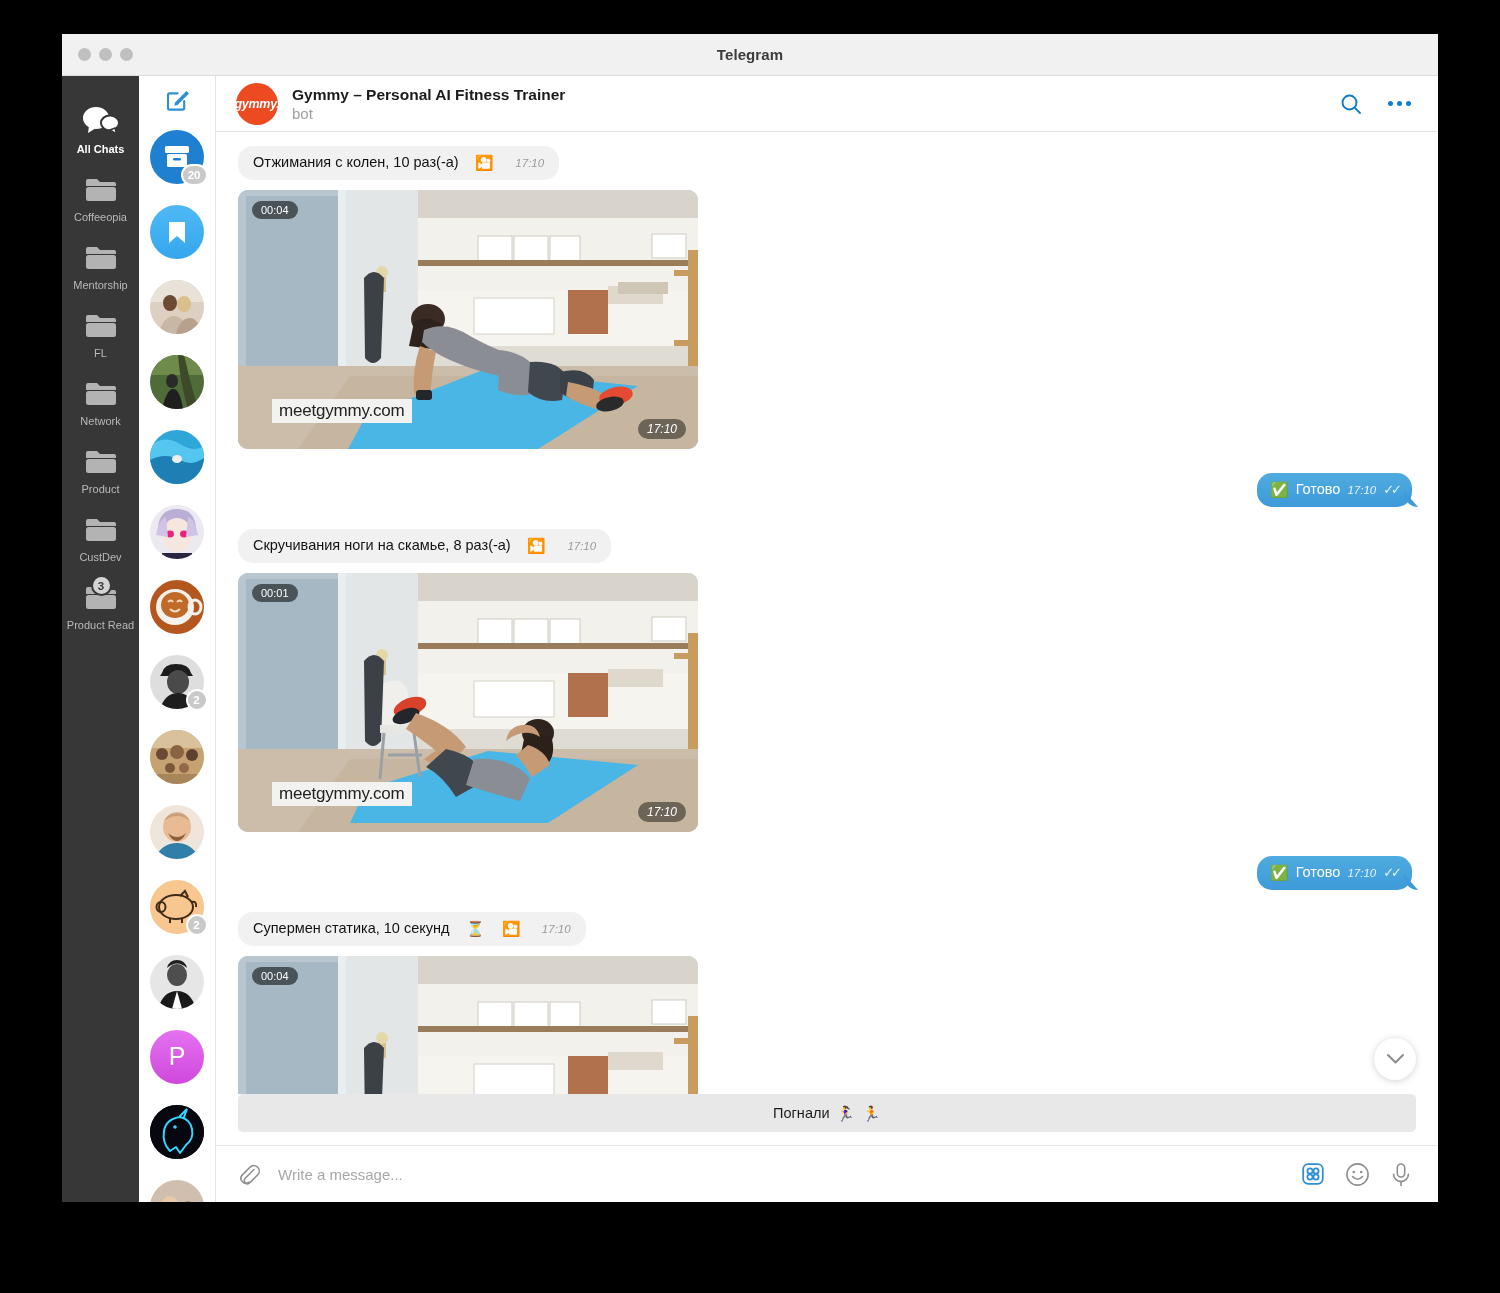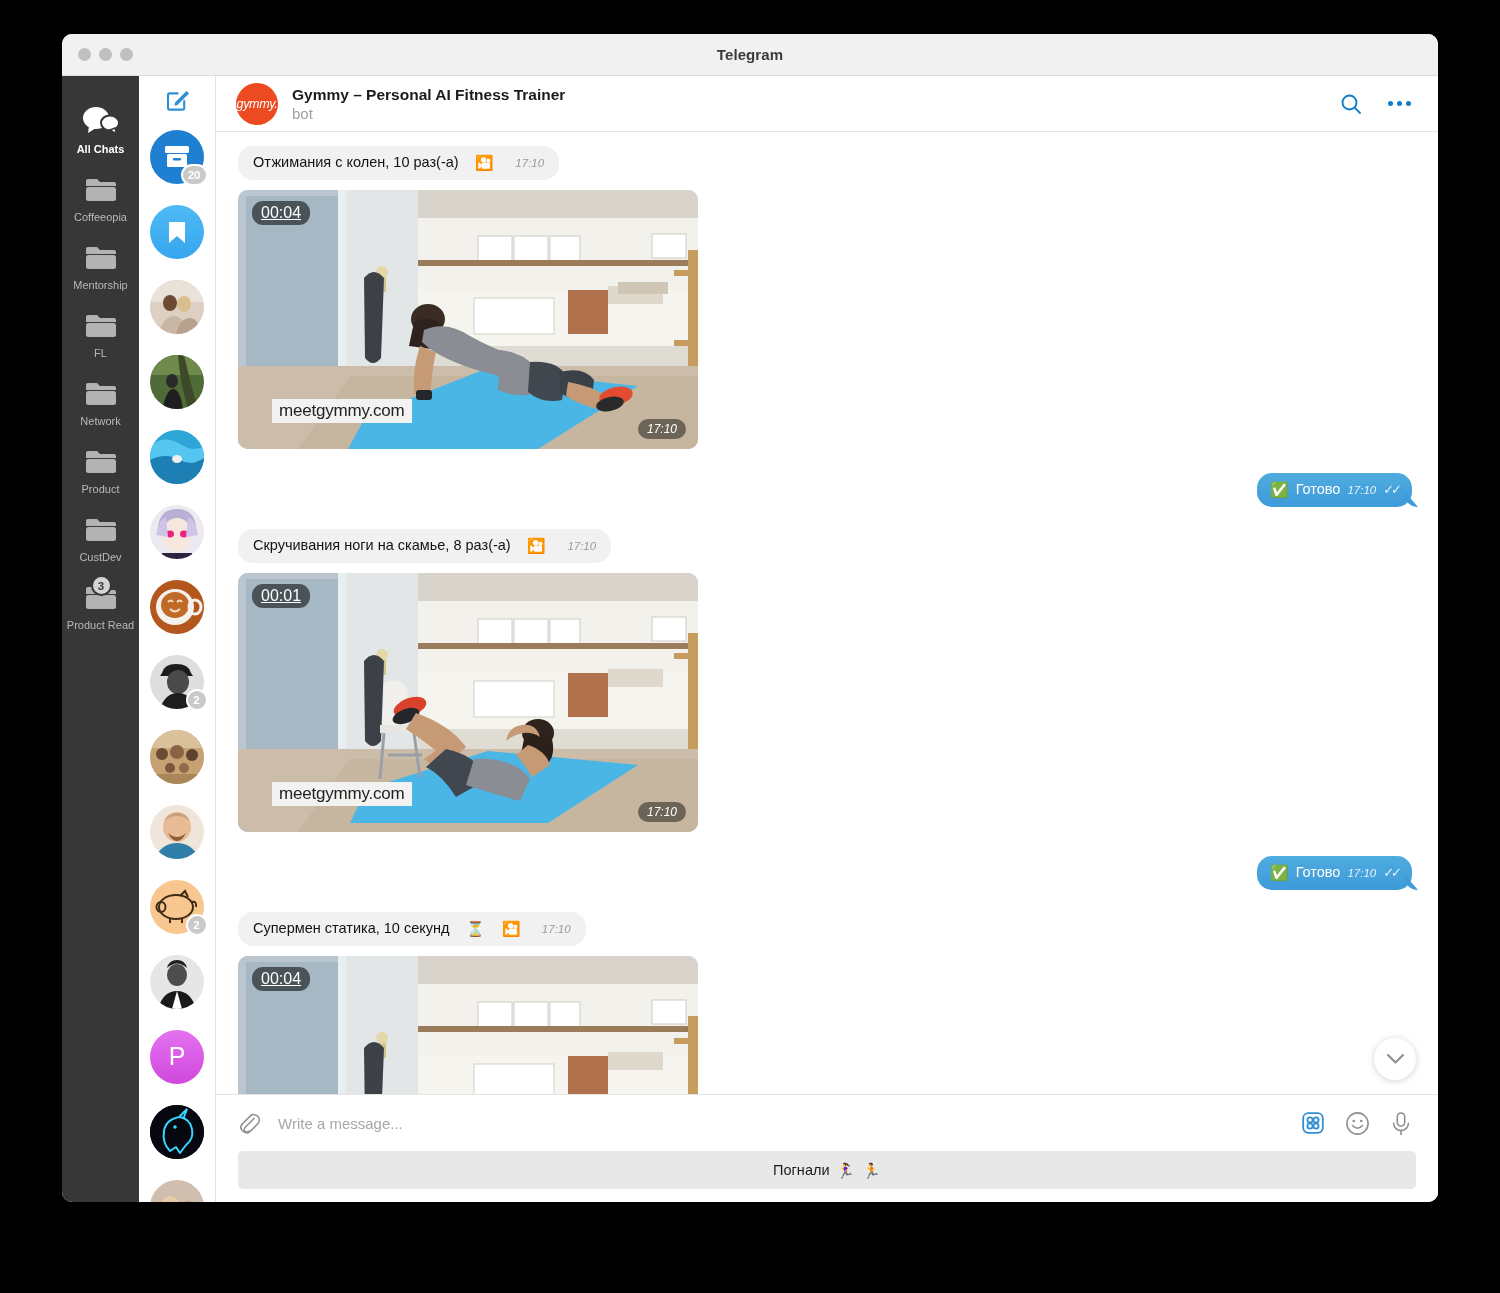--- a/index.html
+++ b/index.html
@@ -14,21 +14,21 @@
   }
 
   
   #app-window {
     position: absolute;
     left: 62px;
     top: 34px;
     width: 1376px;
     height: 1168px;
     background: #ffffff;
-    border-radius: 10px;
+    border-radius: 0;
     overflow: hidden;
     box-shadow: 0 18px 60px rgba(0,0,0,0.55);
     display: flex;
     flex-direction: column;
     justify-content: flex-end;
   }
 
   
   #titlebar {
     height: 42px;
@@ -205,21 +205,21 @@
     background: #ec4b22;
     display: flex;
     align-items: center;
     justify-content: center;
     flex-shrink: 0;
   }
   #chat-avatar span {
     color: #ffffff;
     font-size: 12.5px;
     font-style: italic;
-    font-weight: normal;
+    font-weight: bold;
     letter-spacing: -0.3px;
   }
   .header-texts { flex: 1; min-width: 0; }
   #chat-title {
     font-size: 15.5px;
     font-weight: bold;
     color: #1b1b1b;
     line-height: 19px;
   }
   #chat-subtitle {
@@ -317,25 +317,24 @@
     position: relative;
     margin: 6px 0 20px 0;
     background: #d7dde2;
     cursor: pointer;
   }
   .vid-duration {
     position: absolute;
     left: 14px; top: 11px;
     background: rgba(0,0,0,0.55);
     color: #ffffff;
-    font-size: 16px;
+    font-size: 11px;
     padding: 3px 9px;
     border-radius: 11px;
     z-index: 5;
-    text-decoration: underline;
   }
   .vid-time {
     position: absolute;
     right: 12px; bottom: 10px;
     background: rgba(0,0,0,0.45);
     color: #ffffff;
     font-size: 12px;
     font-style: italic;
     padding: 3px 9px;
     border-radius: 11px;
@@ -924,20 +923,28 @@
         </div>
 
         <div id="scroll-down-btn">
           <svg width="19" height="12" viewBox="0 0 19 12">
             <path d="M2 2 L9.5 9.5 L17 2" fill="none" stroke="#8e8e8e" stroke-width="2.1" stroke-linecap="round" stroke-linejoin="round"></path>
           </svg>
         </div>
 
       </div>
 
+      <div id="bot-keyboard">
+        <button id="bot-kb-button">
+          <span class="kb-label">Погнали</span>
+          <span class="emoji">🏃‍♀️</span>
+          <span class="emoji">🏃</span>
+        </button>
+      </div>
+
       <div id="composer">
         <div id="attach-btn">
           <svg width="24" height="24" viewBox="0 0 24 24">
             <path d="M17 7.5 L8.2 16.3 a3.2 3.2 0 0 0 4.6 4.5 L21 12.5 a5.4 5.4 0 0 0 -7.6 -7.6 L5 13.2" fill="none" stroke="#8f8f8f" stroke-width="1.6" stroke-linecap="round"></path>
             <path d="M5 13.2 a5 5 0 0 0 7 7" fill="none" stroke="#8f8f8f" stroke-width="1.6" stroke-linecap="round"></path>
           </svg>
         </div>
         <input id="message-input" type="text" value="" placeholder="Write a message..." style="">
         <div class="composer-icon">
           <svg width="24" height="24" viewBox="0 0 24 24">
@@ -958,23 +965,15 @@
         </div>
         <div class="composer-icon">
           <svg width="24" height="25" viewBox="0 0 24 25">
             <rect x="8.3" y="2" width="7.4" height="13" rx="3.7" fill="none" stroke="#8f8f8f" stroke-width="1.6"></rect>
             <path d="M4.6 12.2 a7.4 7.4 0 0 0 14.8 0" fill="none" stroke="#8f8f8f" stroke-width="1.6" stroke-linecap="round"></path>
             <line x1="12" y1="19.6" x2="12" y2="23.4" stroke="#8f8f8f" stroke-width="1.6" stroke-linecap="round"></line>
           </svg>
         </div>
       </div>
 
-      <div id="bot-keyboard">
-        <button id="bot-kb-button">
-          <span class="kb-label">Погнали</span>
-          <span class="emoji">🏃‍♀️</span>
-          <span class="emoji">🏃</span>
-        </button>
-      </div>
-
     </div>
   </div>
 </div>
 
 </body></html>

